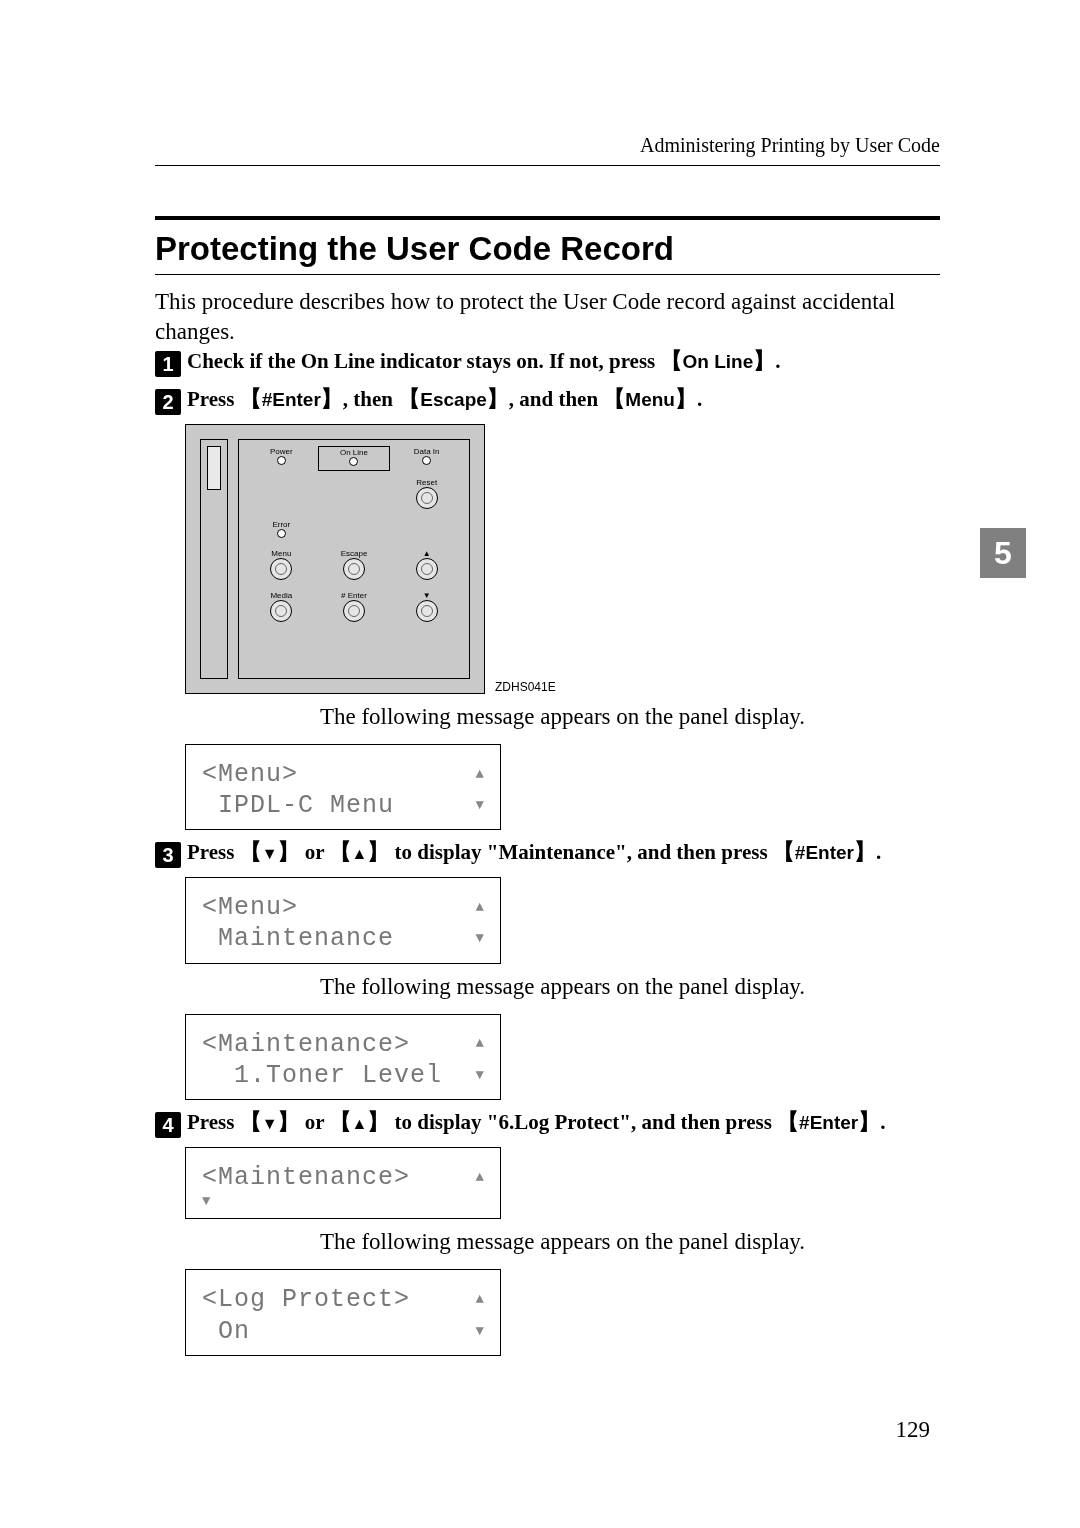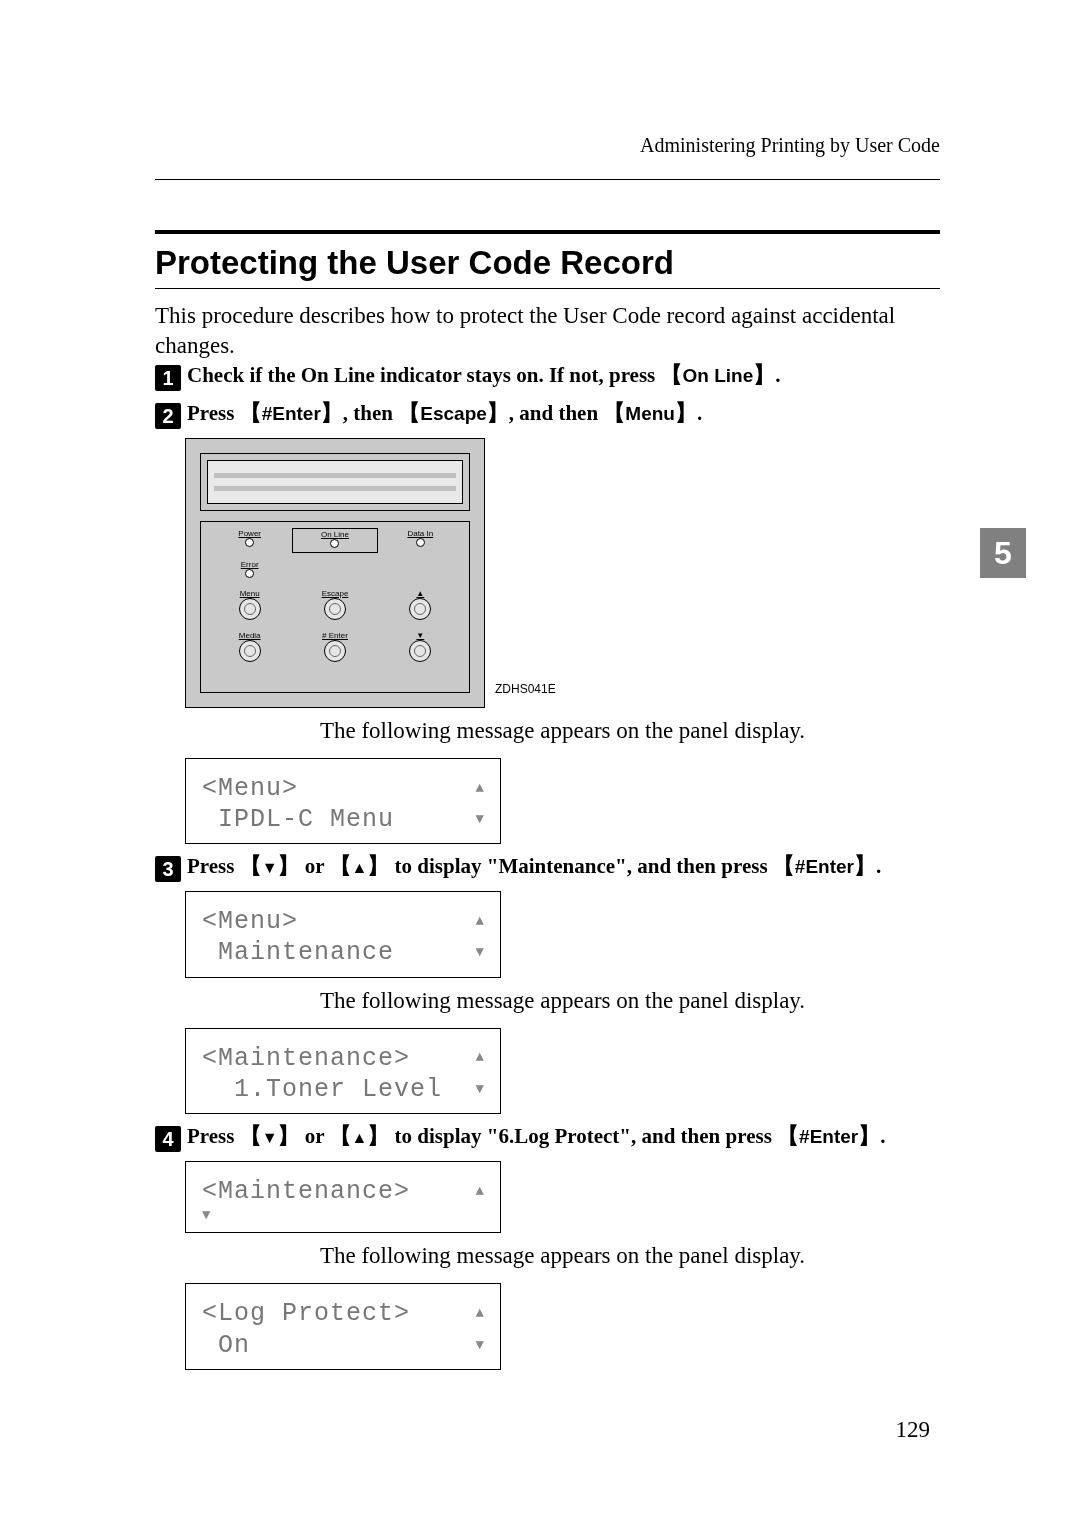--- a/index.html
+++ b/index.html
@@ -6,21 +6,21 @@
   html, body { width: 1080px; height: 1528px; background: #fff; }
   body {
     font-family: "Times New Roman", Times, serif;
     color: #000;
     position: relative;
     padding: 134px 140px 0 155px;
   }
   .header-line {
     text-align: right;
     font-size: 20px;
-    padding-bottom: 22px;
+    padding-bottom: 8px;
     border-bottom: 1px solid #000;
     margin-bottom: 50px;
   }
   .rule-thick {
     border-top: 4px solid #000;
     margin-bottom: 10px;
   }
   h2.section-title {
     font-family: Arial, Helvetica, sans-serif;
     font-weight: bold;
@@ -91,23 +91,22 @@
     position: relative;
     width: 410px;
   }
   .panel-outer {
     width: 300px;
     height: 270px;
     border: 1.5px solid #000;
     background: #c9c9c9;
     padding: 14px;
     display: flex;
-    flex-direction: column;
+    flex-direction: row;
     gap: 10px;
-    text-decoration: underline;
   }
   .panel-lcd-border {
     border: 1.5px solid #000;
     background: #c9c9c9;
     padding: 6px;
   }
   .panel-lcd {
     border: 1px solid #000;
     background: #e9e9e9;
     height: 44px;
@@ -159,21 +158,21 @@
     content: "";
     display: block;
     width: 10px; height: 10px;
     border: 1px solid #666;
     border-radius: 50%;
     margin: 4px auto;
   }
   .caption-code {
     position: absolute;
     left: 310px;
-    bottom: 12px;
+    bottom: 0;
     font-family: Arial, sans-serif;
     font-size: 12px;
   }
 
   
   .lcd {
     margin: 0 0 4px 30px;
     width: 316px;
     border: 1.5px solid #000;
     padding: 14px 16px 8px 16px;
@@ -254,20 +253,25 @@
             <div class="ln"></div>
         </div>
       </div>
       <div class="panel-controls">
         <div class="cell3">
           <div><span>Power</span><br><span class="led"></span></div>
           <div class="boxed"><span>On Line</span><br><span class="led"></span></div>
           <div><span>Data In</span><br><span class="led"></span></div>
         </div>
         <div class="cell3">
+          <div></div>
+            <div></div>
+          <div><span>Reset</span><br><span class="btn-c inner"></span></div>
+        </div>
+        <div class="cell3">
           <div><span>Error</span><br><span class="led"></span></div>
           <div></div>
             <div></div>
         </div>
         <div class="cell3">
           <div><span>Menu</span><br><span class="btn-c inner"></span></div>
           <div><span>Escape</span><br><span class="btn-c inner"></span></div>
           <div>▲<br><span class="btn-c inner"></span></div>
         </div>
         <div class="cell3">

